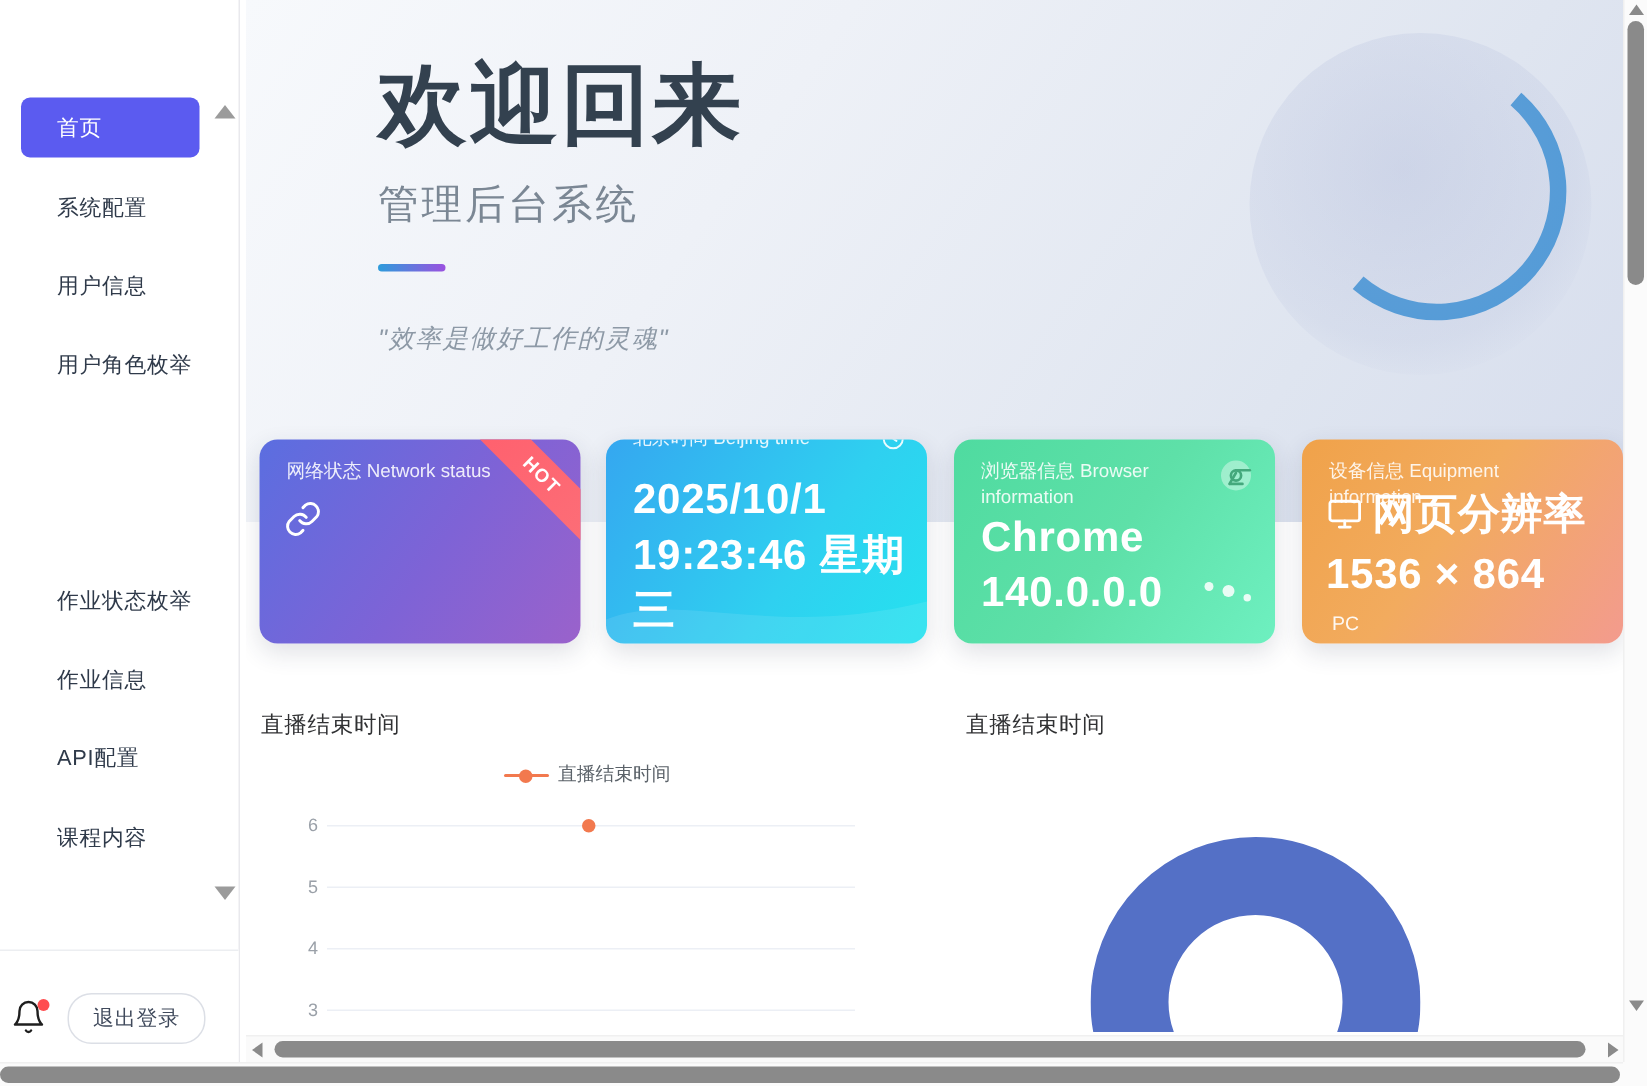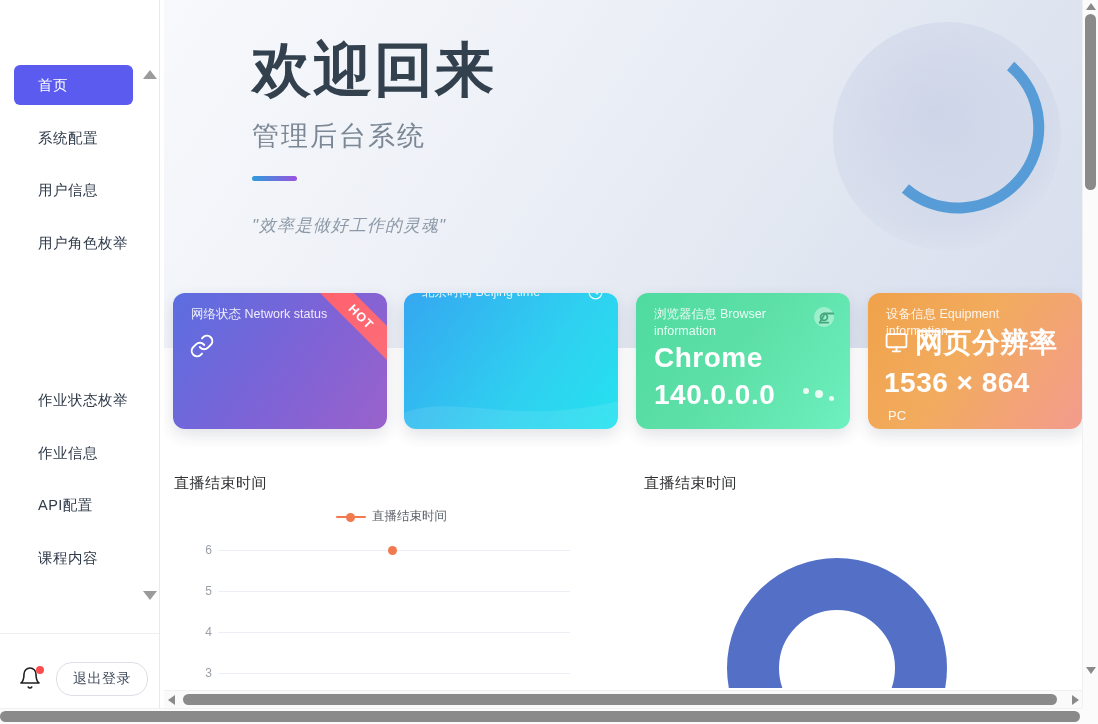--- a/index.html
+++ b/index.html
@@ -82,21 +82,21 @@
   #sidebar-footer {
     position: absolute;
     left: 0;
     top: 633px;
     width: 159px;
     height: 91px;
     border-top: 1px solid #eceef1;
     box-sizing: border-box;
     display: flex;
     align-items: center;
-    padding-left: 18px;
+    padding-left: 7px;
     gap: 14px;
     background: #fff;
   }
 
   #bell-wrap {
     position: relative;
     width: 24px;
     height: 26px;
     cursor: pointer;
   }
@@ -573,20 +573,21 @@
     <div class="stat-card" id="card-time">
       <div class="card-label clip-top">
         <span>北京时间 Beijing time</span>
         <span class="inline-icon" style="float:right;margin-right:-32px">
           <svg width="17" height="17" viewBox="0 0 24 24" fill="none" stroke="rgba(255,255,255,.9)" stroke-width="1.8">
             <circle cx="12" cy="12" r="9"></circle>
             <path d="M12 7v5l3 2" stroke-linecap="round"></path>
           </svg>
         </span>
       </div>
+      <div class="card-value" style="top:22px">2025/10/1 19:23:46 星期三</div>
       <svg class="card-wave" viewBox="0 0 214 46" preserveAspectRatio="none">
         <path d="M0 30 C 50 10, 110 44, 214 18 L214 46 L0 46 Z" fill="rgba(255,255,255,.28)"></path>
       </svg>
     </div>
 
     <div class="stat-card" id="card-browser">
       <div class="card-label">浏览器信息 Browser information</div>
       <div class="card-value" style="top:47px">Chrome 140.0.0.0</div>
       <div class="card-icon">
         <svg width="24" height="24" viewBox="0 0 24 24" fill="none" stroke="#3f9e74" stroke-width="1.8">

